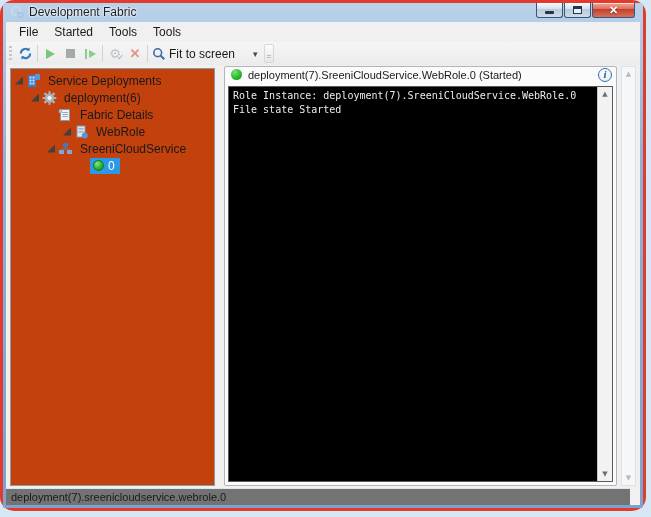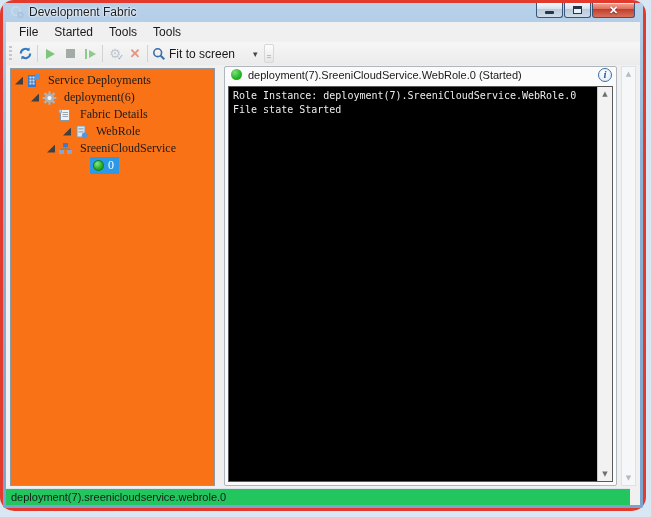--- a/index.html
+++ b/index.html
@@ -62,21 +62,21 @@
   .caret { font-size:9px; color:#444; margin-left:14px; font-family:"DejaVu Sans",sans-serif; }
   .overflow-grip { width:10px; height:19px; margin-left:6px; border:1px solid #d8d8d8; border-radius:2px;
     background:linear-gradient(180deg,#fdfdfd,#e6e6e6); position:relative; }
   .overflow-grip::after { content:""; position:absolute; left:2px; right:2px; bottom:3px; height:4px;
     background-image:repeating-linear-gradient(180deg,#bdbdbd 0 1px,transparent 1px 2px); }
 
   
   .content { position:absolute; left:0; right:0; top:43px; bottom:17px; background:#f0f0f0; }
 
   .treepane { position:absolute; left:4px; top:3px; width:205px; bottom:2px;
-    background:#f97316; border:1px solid #8e99a5; overflow:hidden;font-family:Liberation Serif, serif; }
+    background:#c2410c; border:1px solid #8e99a5; overflow:hidden; }
   .tree-row { height:17px; display:flex; align-items:center; font-size:12px; color:#1a1a1a; white-space:nowrap; }
   .twisty { width:8px; height:8px; margin-right:3px; flex:none;
     clip-path:polygon(100% 0,100% 100%,0 100%); background:#404040; }
   .twisty.none { visibility:hidden; }
   .ticon { width:15px; height:14px; margin-right:4px; flex:none; }
   .tlabel { padding:1px 3px; }
   .tree-row.selected .tlabel { background:#2c99e8; color:#fff; }
   .tree-row.selected .sel-wrap { background:#2c99e8; display:flex; align-items:center; padding:1px 2px 1px 3px; }
   .inst-dot { width:11px; height:11px; border-radius:50%; margin-right:3px;
     background:radial-gradient(circle at 35% 30%,#8ae58a,#2cb42c 55%,#158a15); border:1px solid #0f7a0f; }
@@ -100,21 +100,21 @@
     background:#f2f2f2; border-left:1px solid #c9c9c9; }
   .sarrow { position:absolute; left:0; right:0; text-align:center; font-size:7px; color:#6f6f6f;
     font-family:"DejaVu Sans",sans-serif; line-height:14px; }
   .sarrow.up { top:0; } .sarrow.down { bottom:0; }
 
   .outer-scroll { position:absolute; right:4px; top:1px; bottom:2px; width:15px;
     background:#f5f7f9; border:1px solid #dde2e8; }
   .outer-scroll .sarrow { color:#b4bac1; }
 
   .statusbar { position:absolute; left:0; right:10px; bottom:0; height:17px;
-    background:#22c55e; border-top:1px solid #dfe5ec; display:flex; align-items:center; }
+    background:#737373; border-top:1px solid #dfe5ec; display:flex; align-items:center; }
   .status-text { font-size:11px; color:#1a1a1a; padding-left:5px; white-space:nowrap; }
 </style>
 </head>
 <body>
 
 <div class="frame">
   <div class="window">
 
     <div class="titlebar">
       <div class="title-left">

